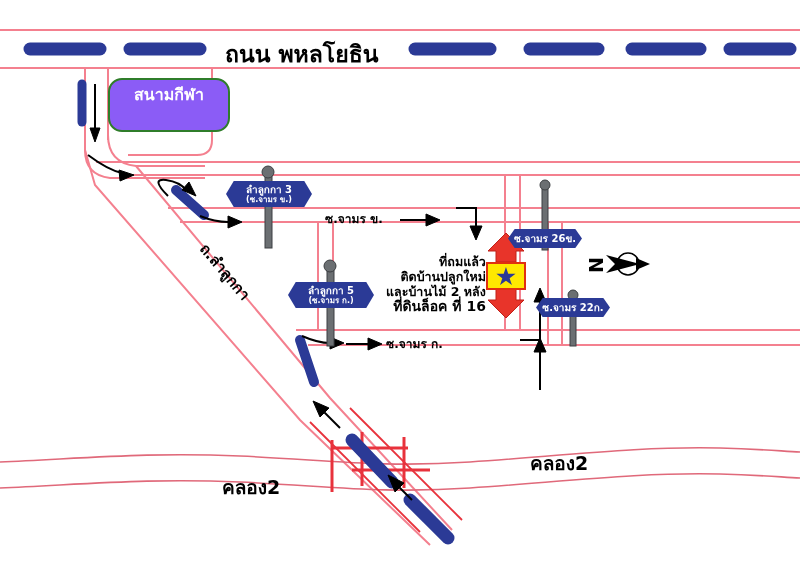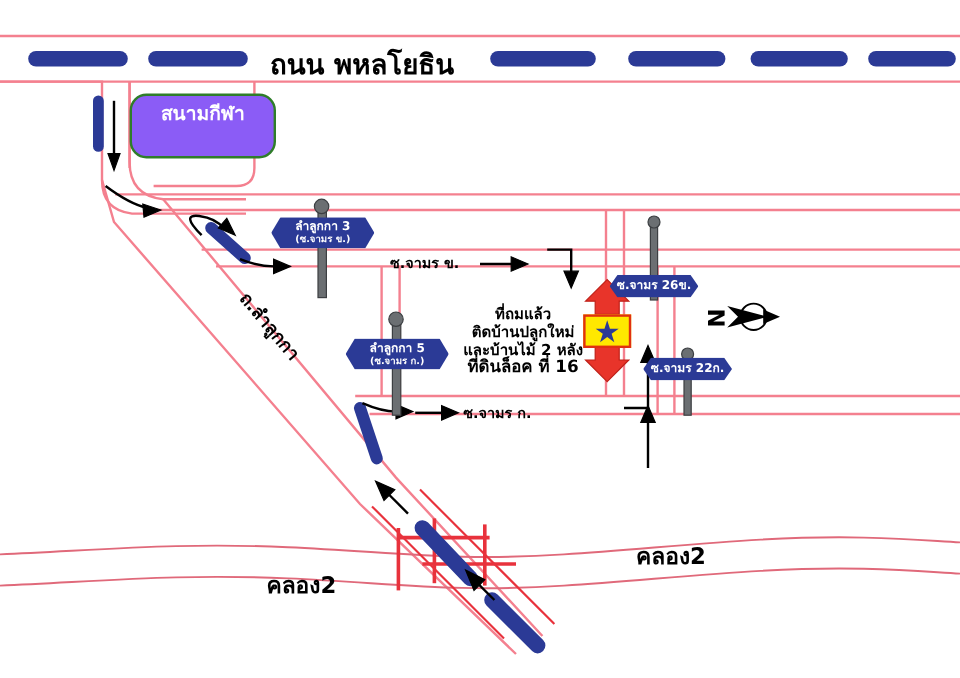--- a/index.html
+++ b/index.html
@@ -50,21 +50,21 @@
   .blue-plaque .l2{font-size:8px;line-height:9px;}
   .blue-plaque.one .l1{font-size:10px;line-height:11px;}
 
   
   .note-block{
     position:absolute;
     color:#000;
     font-weight:bold;
     font-size:12.5px;
     line-height:15px;
-    text-align:center;
+    text-align:right;
     white-space:nowrap;
   }
   .note-block .big{font-size:14px;}
 
   
   .star-box{
     position:absolute;
     background:#FFE800;
     border:2px solid #E03010;
     box-sizing:border-box;

